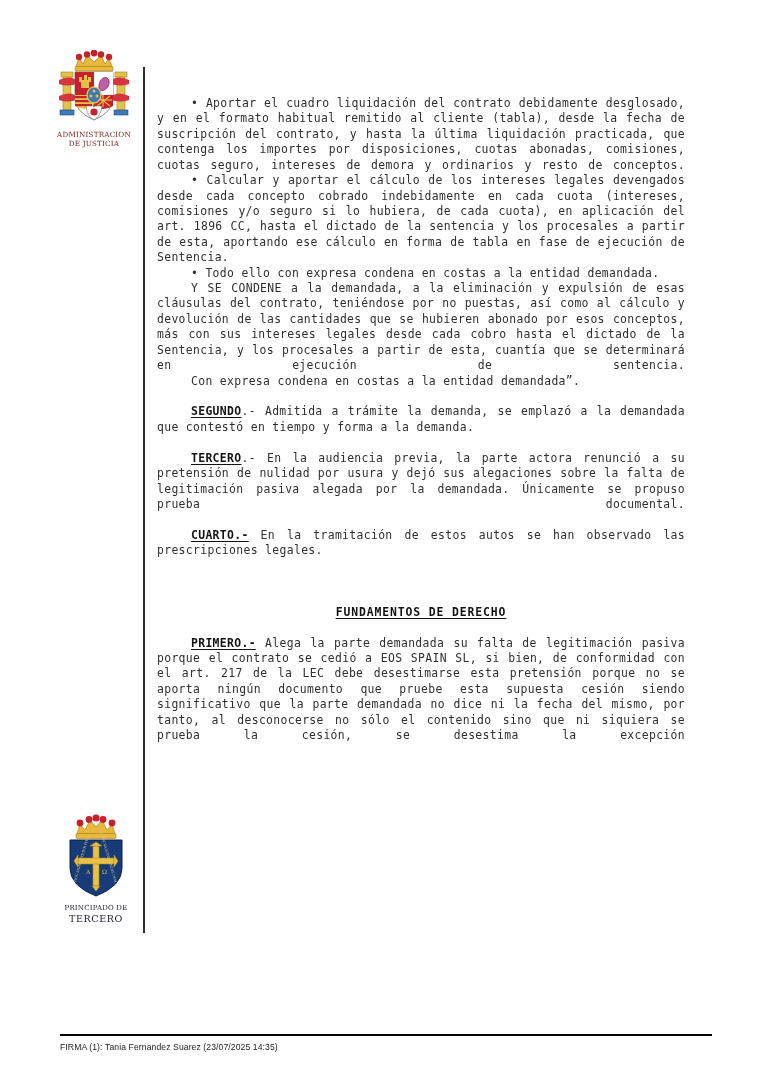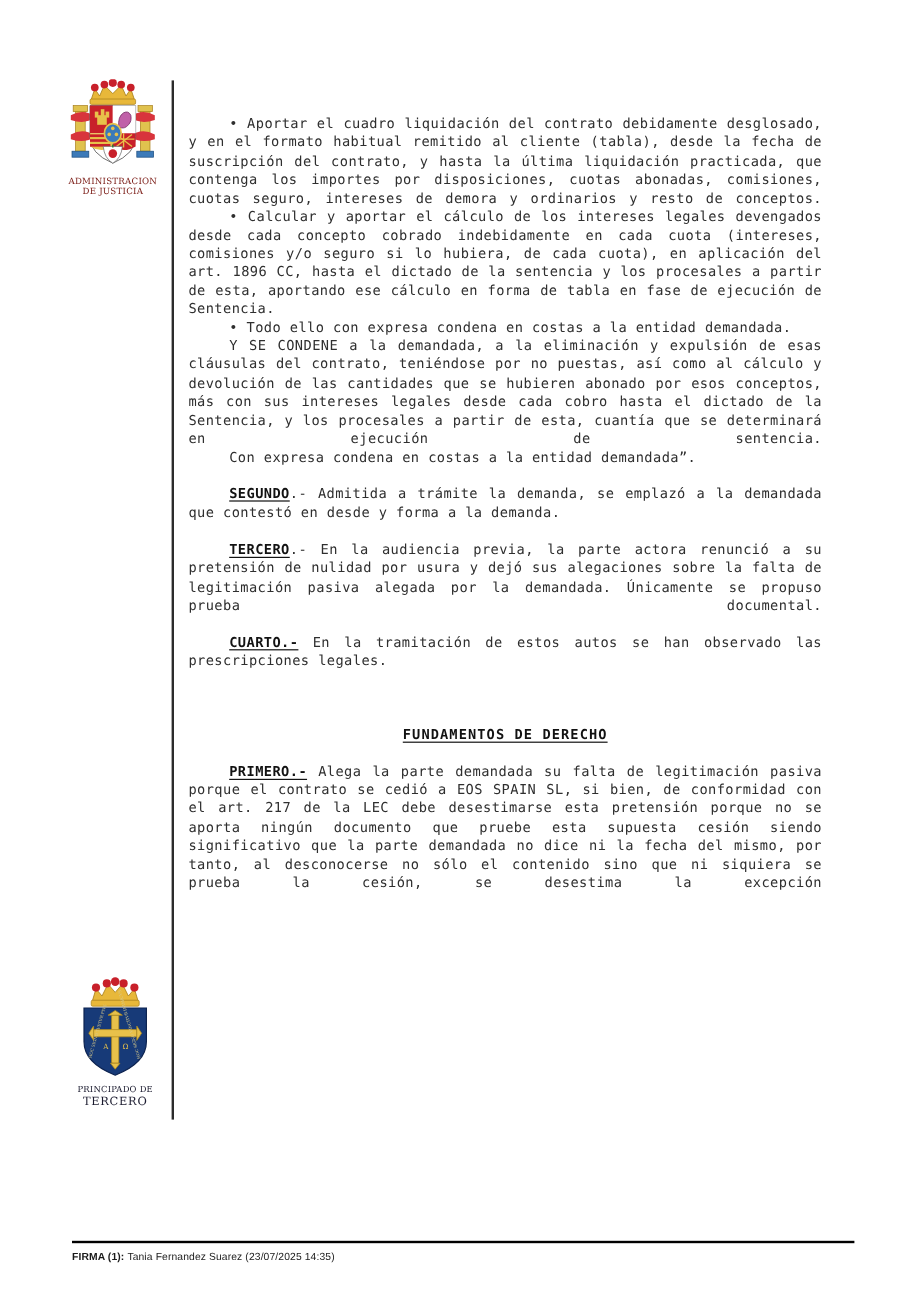--- a/index.html
+++ b/index.html
@@ -30,21 +30,21 @@
     width: 2px;
     height: 866px;
     background: #2b2b2b;
   }
 
   
   .emblem {
     position: absolute;
     text-align: center;
   }
-  #emblem-justicia { left: 48px; top: 66px; width: 92px; }
+  #emblem-justicia { left: 48px; top: 50px; width: 92px; }
   #emblem-asturias { left: 50px; top: 812px; width: 92px; }
 
   .emblem-caption {
     color: #7a1a14;
     font-family: "DejaVu Serif", serif;
     font-size: 7.2px;
     line-height: 1.25;
     letter-spacing: 0.2px;
     margin-top: 2px;
     white-space: pre-line;
@@ -115,21 +115,21 @@
     background: #000000;
   }
   #footer .firma {
     margin-top: 6px;
     font-family: "Liberation Sans", sans-serif;
     font-size: 8.6px;
     color: #1a1a1a;
     letter-spacing: 0.1px;
     white-space: nowrap;
   }
-  #footer .firma .lbl { font-weight: bold; text-align: right; }
+  #footer .firma .lbl { font-weight: normal; text-align: right; }
 </style>
 </head>
 <body>
 
 <div id="page">
 
   <div class="margin-rule"></div>
 
   <div class="emblem" id="emblem-justicia">
     <div class="shield-wrap">
@@ -242,21 +242,21 @@
     <p>• Todo ello con expresa condena en costas a la entidad demandada.</p>
 
 
 
     <p class="full-just">Y SE CONDENE a la demandada, a la eliminación y expulsión de esas cláusulas del contrato, teniéndose por no puestas, así como al cálculo y devolución de las cantidades que se hubieren abonado por esos conceptos, más con sus intereses legales desde cada cobro hasta el dictado de la Sentencia, y los procesales a partir de esta, cuantía que se determinará en ejecución de sentencia.</p>
 
     <p>Con expresa condena en costas a la entidad demandada”.</p>
 
     <div class="spacer"></div>
 
-    <p><span class="bu">SEGUNDO</span><span>.- Admitida a trámite la demanda, se emplazó a la demandada que contestó en desde y forma a la demanda.</span></p>
+    <p><span class="bu">SEGUNDO</span><span>.- Admitida a trámite la demanda, se emplazó a la demandada que contestó en tiempo y forma a la demanda.</span></p>
 
     <div class="spacer"></div>
 
     <p class="full-just"><span class="bu">TERCERO</span><span>.- En la audiencia previa, la parte actora renunció a su pretensión de nulidad por usura y dejó sus alegaciones sobre la falta de legitimación pasiva alegada por la demandada. Únicamente se propuso prueba documental.</span></p>
 
     <div class="spacer"></div>
 
     <p><span class="bu">CUARTO.-</span><span> En la tramitación de estos autos se han observado las prescripciones legales.</span></p>
 
     <div class="spacer-lg"></div>

